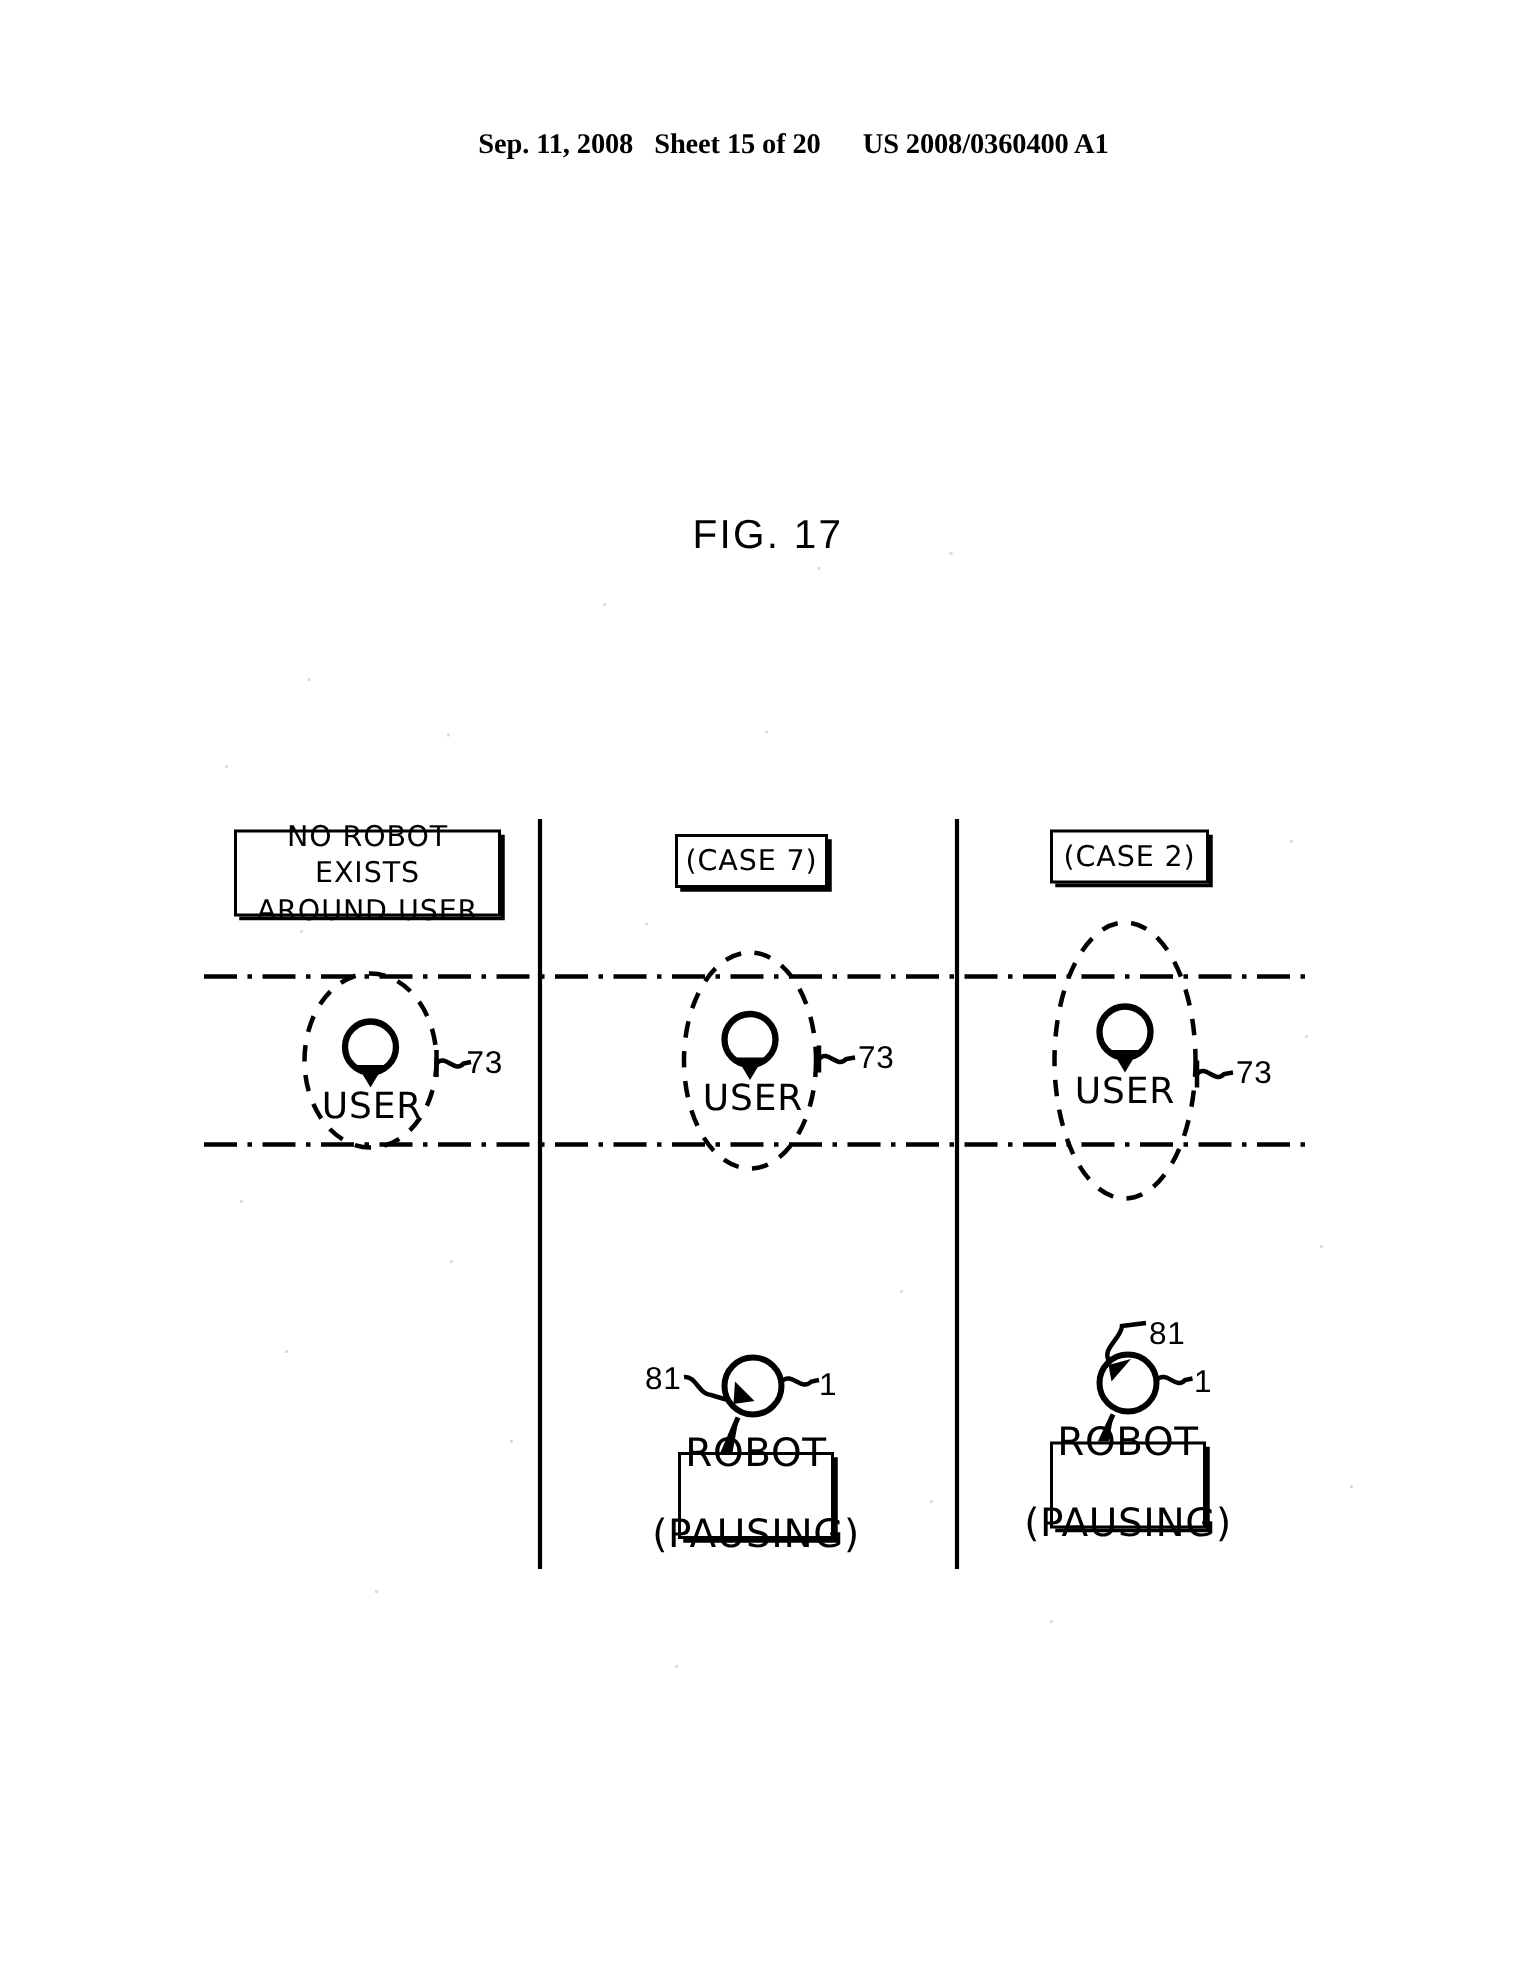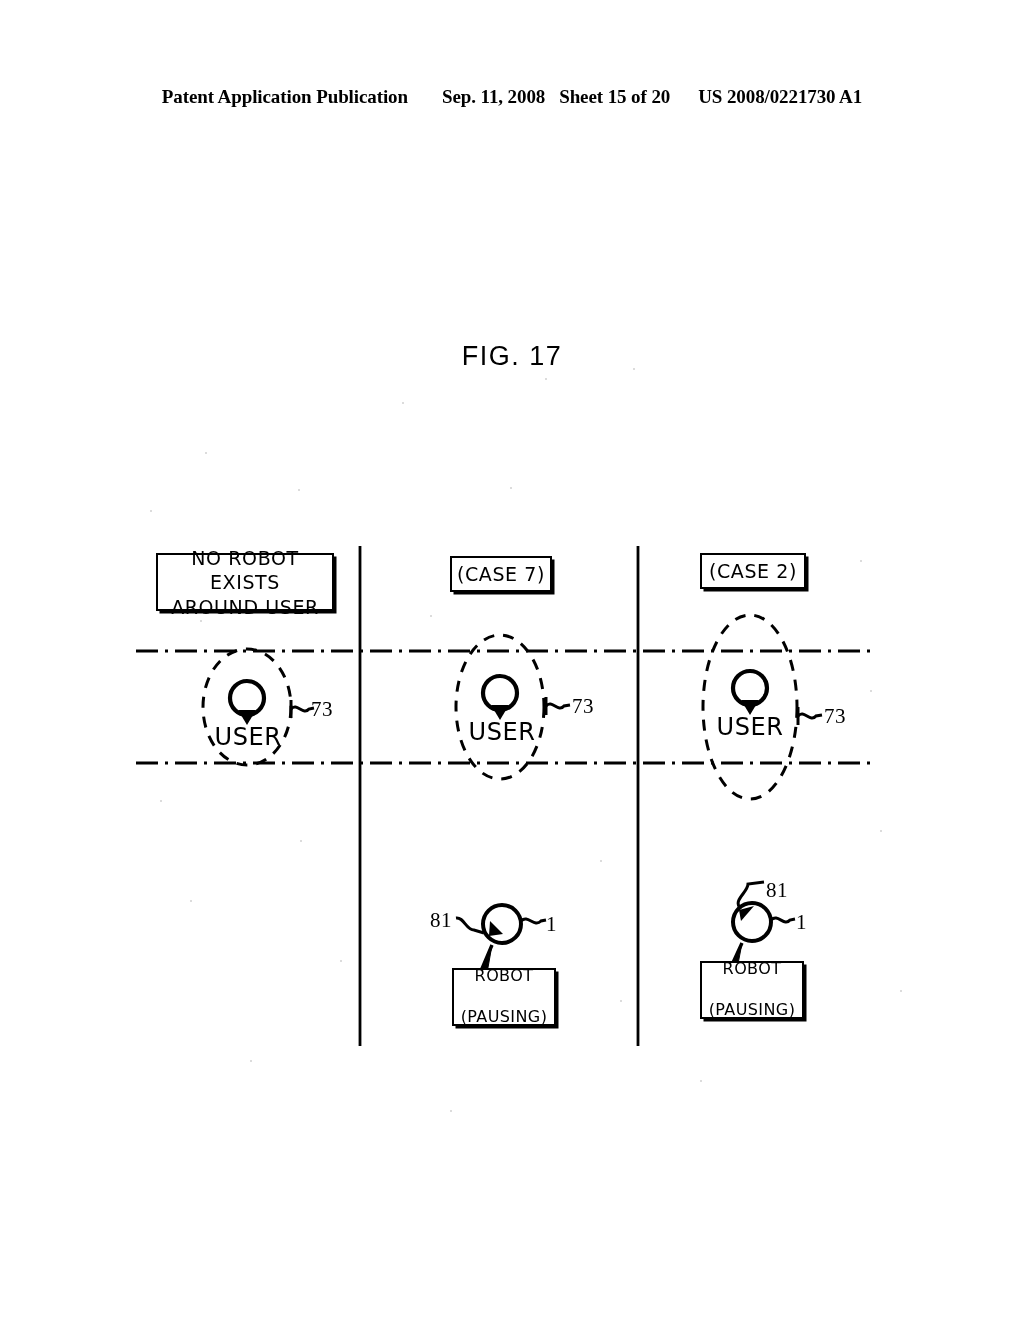--- a/index.html
+++ b/index.html
@@ -98,21 +98,21 @@
     width: 106px; height: 36px;
   }
 
   
   .robot-callout {
     position: absolute;
     box-sizing: border-box;
     border: 2.5px solid #000;
     background: #fff;
     font-family: "DejaVu Sans", sans-serif;
-    font-size: 16px;
+    font-size: 26px;
     line-height: 1.3;
     text-align: center;
     letter-spacing: 0.4px;
     display: flex;
     flex-direction: column;
     align-items: center;
     justify-content: center;
     box-shadow: 3px 3px 0 -0.5px #000;
     gap: 20px;
   }
@@ -128,21 +128,21 @@
     text-align: center;
     width: 80px;
   }
   #user-label-0 { left: 208px; top: 723px; }
   #user-label-1 { left: 462px; top: 718px; }
   #user-label-2 { left: 710px; top: 713px; }
 
   
   .ref-num {
     position: absolute;
-    font-family: Liberation Serif, serif;
+    font-family: Liberation Sans, sans-serif;
     font-size: 21px;
     letter-spacing: 0.5px;
   }
   #ref-73-0 { left: 311px; top: 697px; }
   #ref-73-1 { left: 572px; top: 694px; }
   #ref-73-2 { left: 824px; top: 704px; }
 
   #ref-81-1 { left: 430px; top: 908px; }
   #ref-1-1   { left: 546px; top: 912px; }
   #ref-81-2 { left: 766px; top: 878px; }
@@ -154,27 +154,26 @@
     left: 0; top: 0;
     width: 1024px; height: 1320px;
     pointer-events: none;
     opacity: 0.5;
   }
 </style>
 </head>
 <body>
 
 <div id="page-header">
-  <span class="hdr-seg">Patent Application Publication</span>
   <span class="hdr-gap-1"></span>
   <span class="hdr-seg">Sep. 11, 2008</span>
   <span class="hdr-gap-2"></span>
   <span class="hdr-seg">Sheet 15 of 20</span>
   <span class="hdr-gap-3"></span>
-  <span class="hdr-seg">US 2008/0221730 A1</span>
+  <span class="hdr-seg">US 2008/0360400 A1</span>
 </div>
 
 <div id="figure-title">FIG. 17</div>
 
 <div id="figure-canvas">
 
   <svg id="figure-svg" viewBox="0 0 1024 1320">
     <defs>
 
       <marker id="tri-left" markerWidth="10" markerHeight="10" refX="8" refY="5" orient="auto" markerUnits="userSpaceOnUse">

